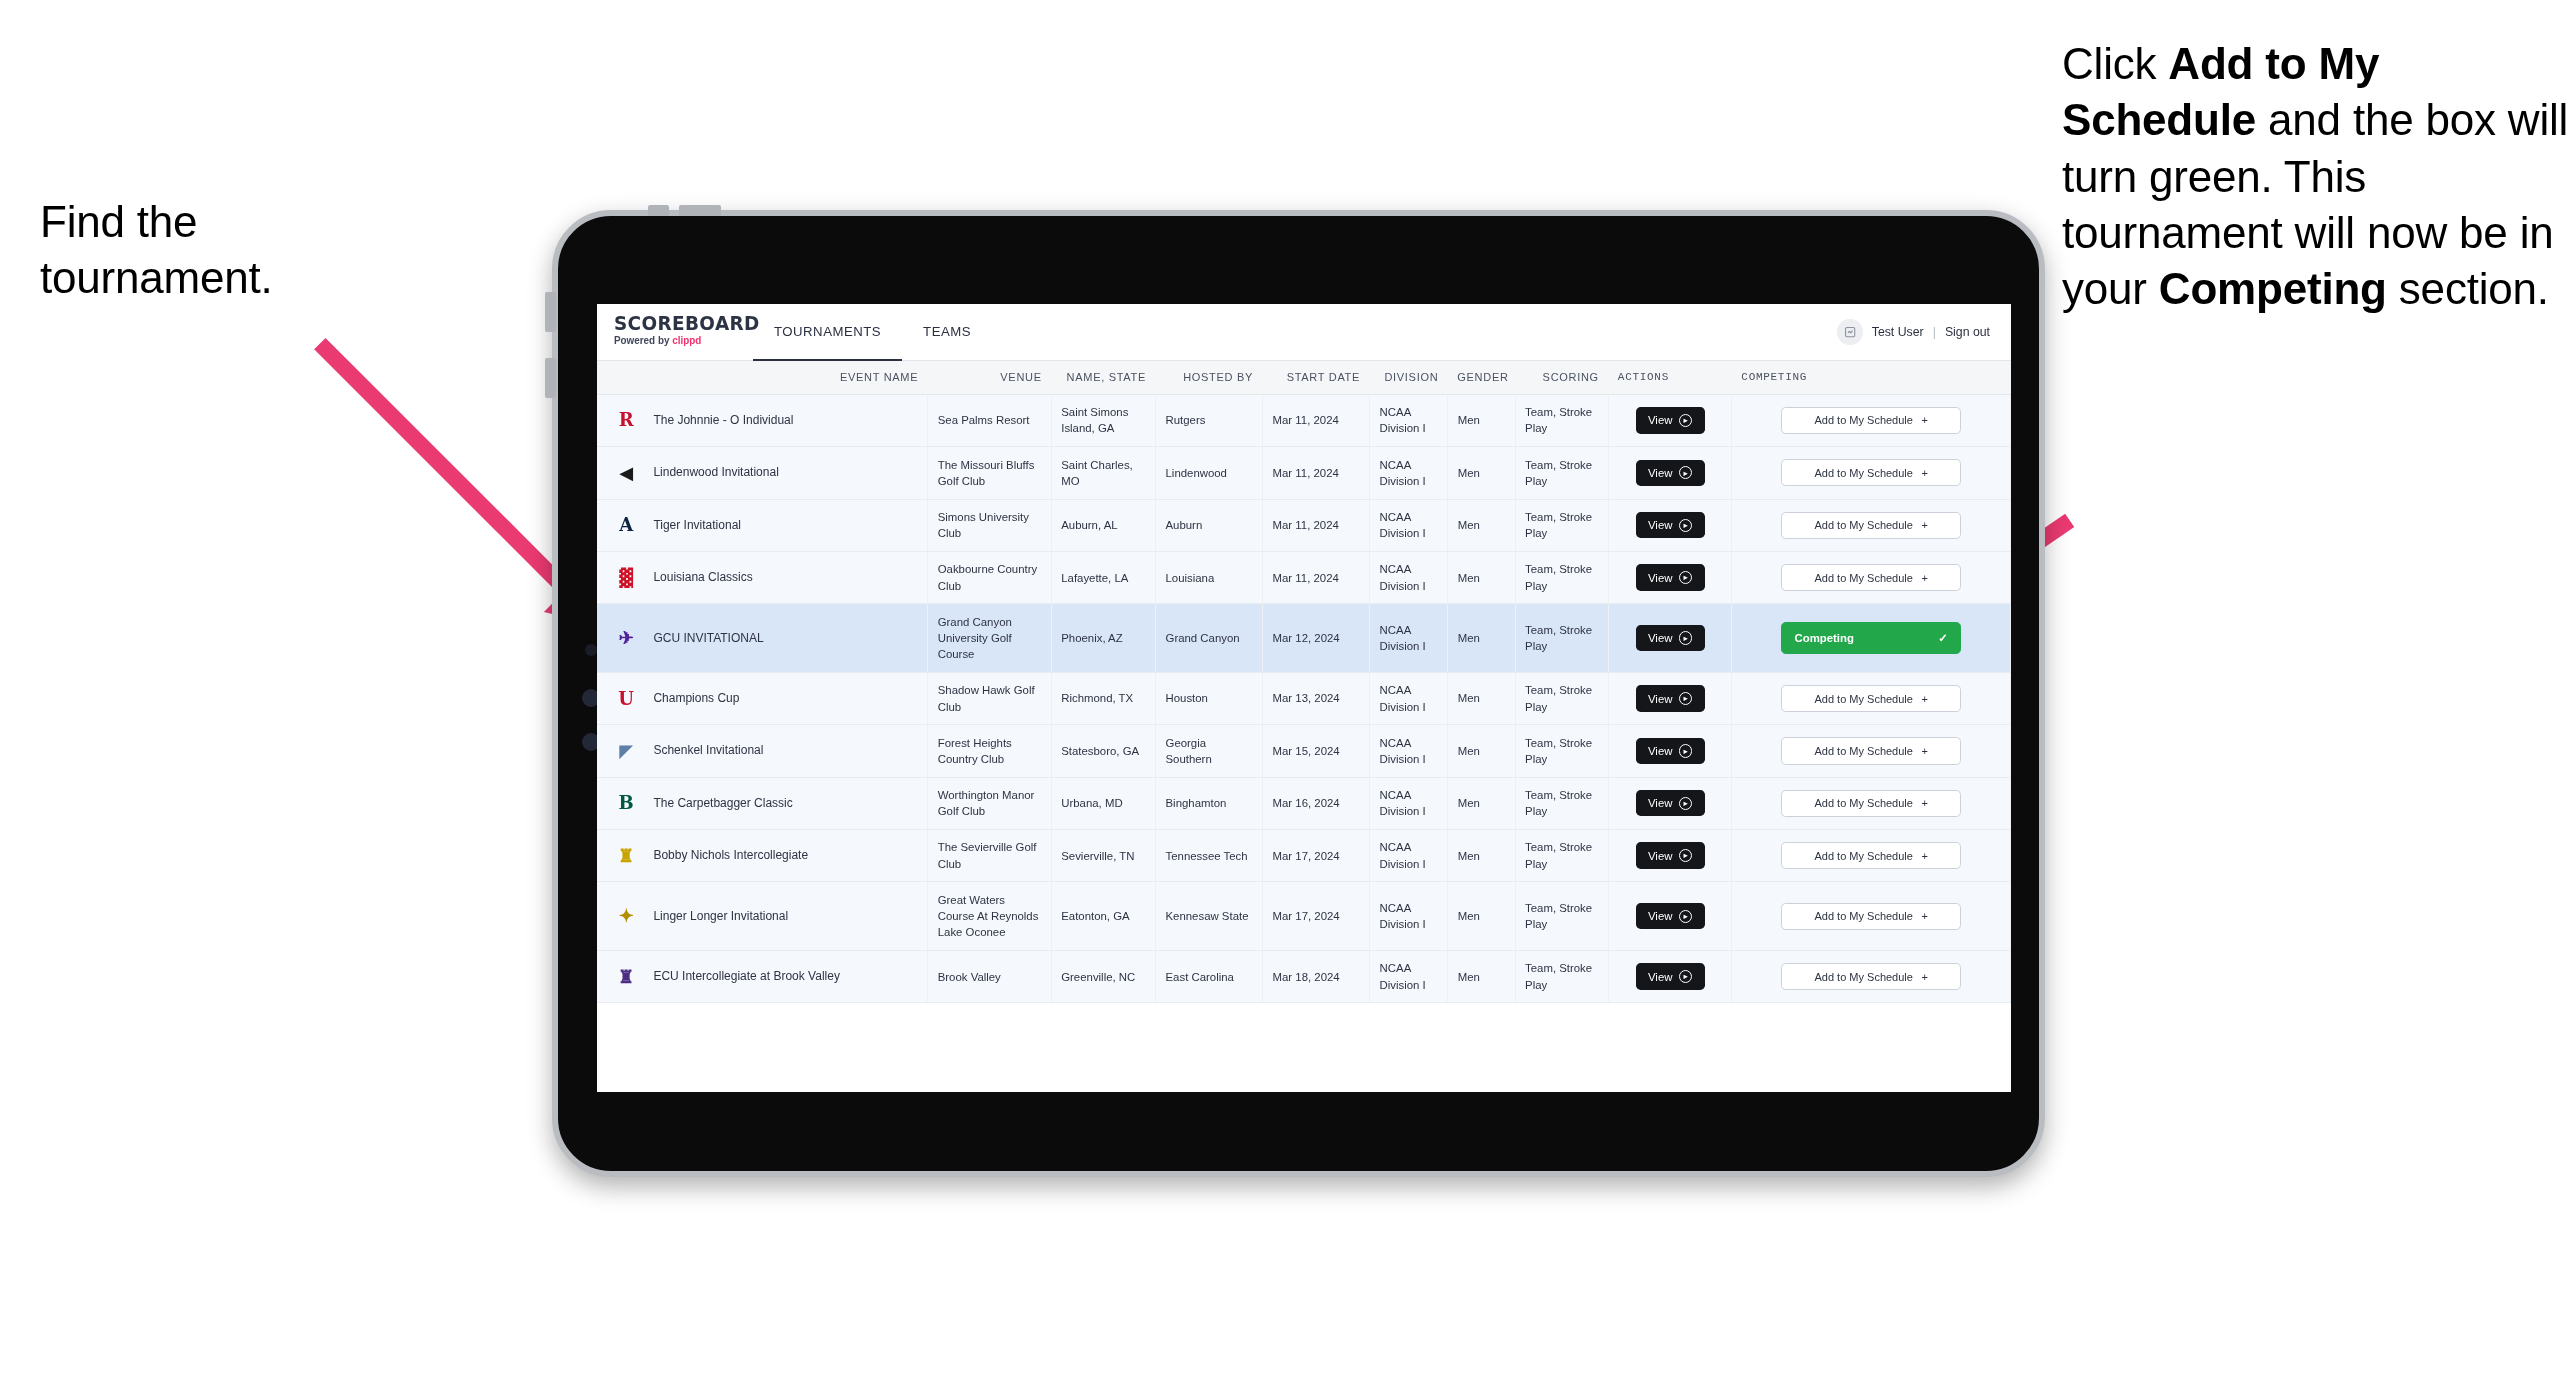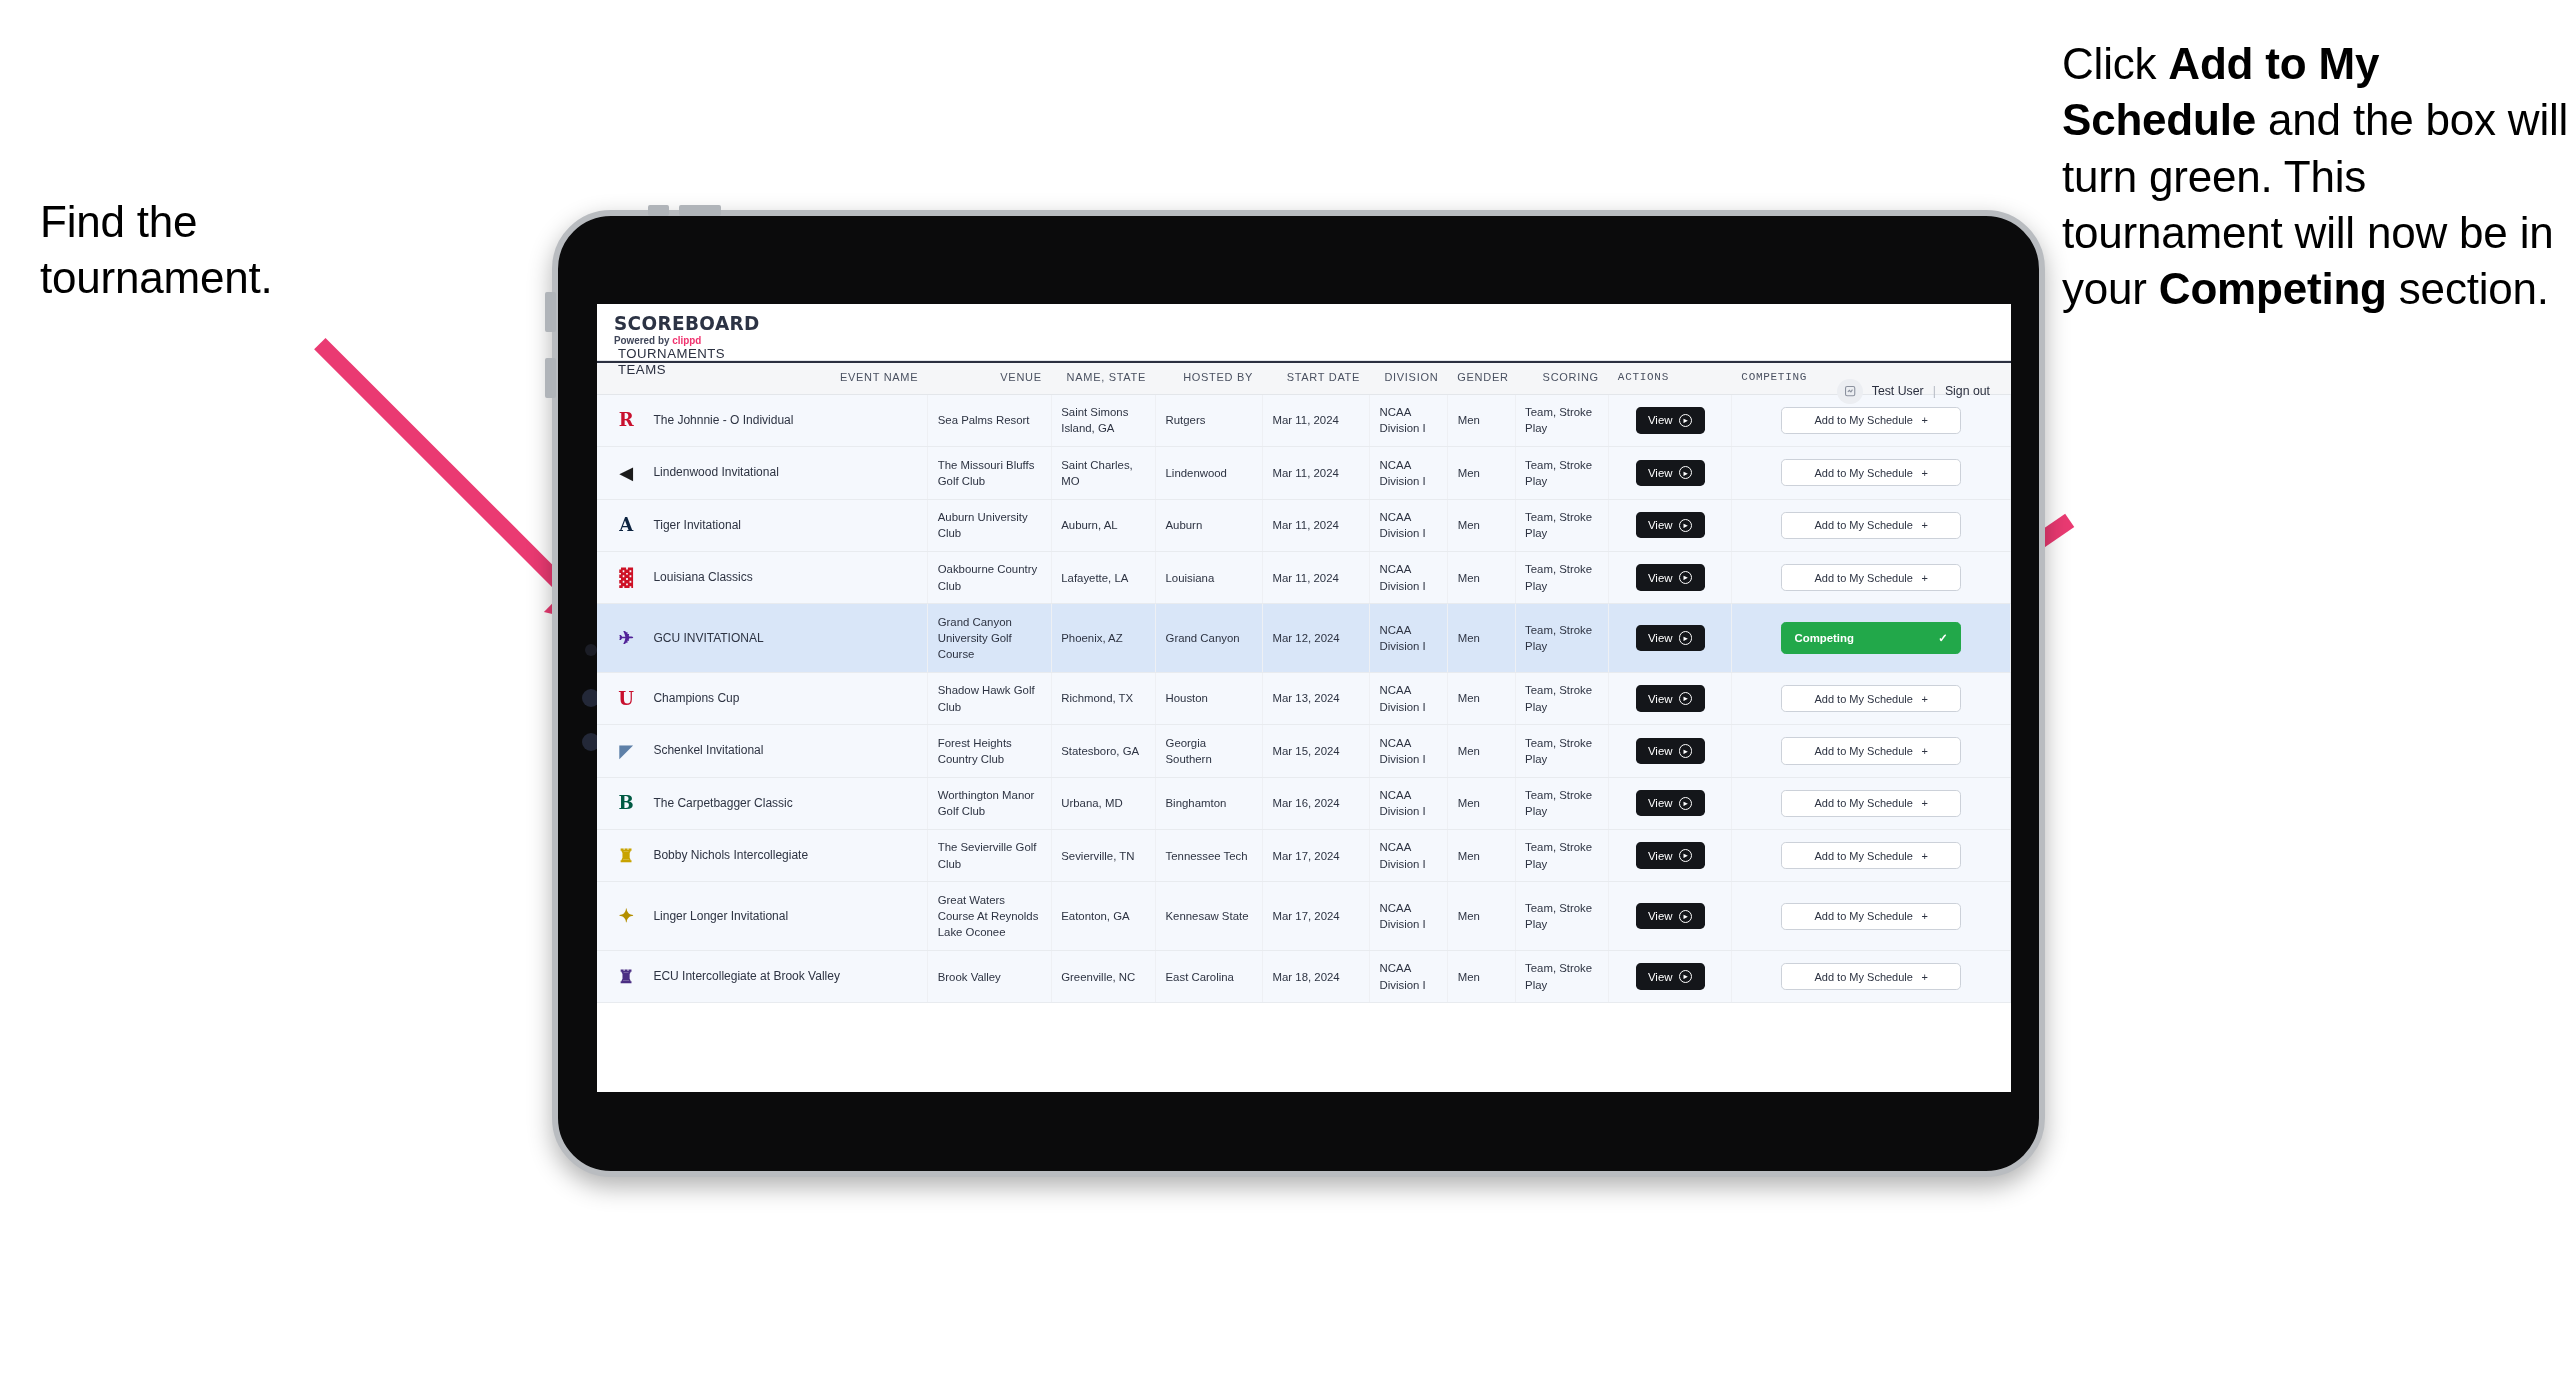--- a/index.html
+++ b/index.html
@@ -66,21 +66,21 @@
     background: #ffffff;
     overflow: hidden;
   }
 
   
   #app-header {
     position: relative;
     height: 57px;
     background: #fff;
     border-bottom: 0.9px solid #e3e6ea;
-    display: flex; align-items: stretch; flex-direction: column;
+    display: flex; align-items: stretch;
   }
   #brand { padding: 8.5px 0 0 17px; width: 156px; }
   #brand-title {
     font-size: 20px; font-weight: 800; color: #2c3344;
     letter-spacing: 0.4px; line-height: 1;
     font-family: "DejaVu Sans", sans-serif;
     transform: scaleX(0.92); transform-origin: left center;
   }
   #brand-sub {
     margin-top: 2.8px; font-size: 10.4px; color: #41475a; font-weight: 600;
@@ -293,21 +293,21 @@
                     <span>+</span>
                   </button></td>
               </tr>
               <tr>
                 <td class="evt">
                   <div class="evt-inner">
                     <div class="team-logo" style="color: rgb(12, 35, 64);">A</div>
                     <div class="evt-name">Tiger Invitational</div>
                   </div>
                 </td>
-                <td>Auburn University Club</td>
+                <td>Simons University Club</td>
                 <td>Auburn, AL</td>
                 <td>Auburn</td>
                 <td>Mar 11, 2024</td>
                 <td>NCAA Division I</td>
                 <td>Men</td>
                 <td>Team, Stroke Play</td>
                 <td class="c"><button class="btn-view">
                     <span>View</span>
                     <span class="ico-circle-arrow">▸</span>
                   </button></td>

